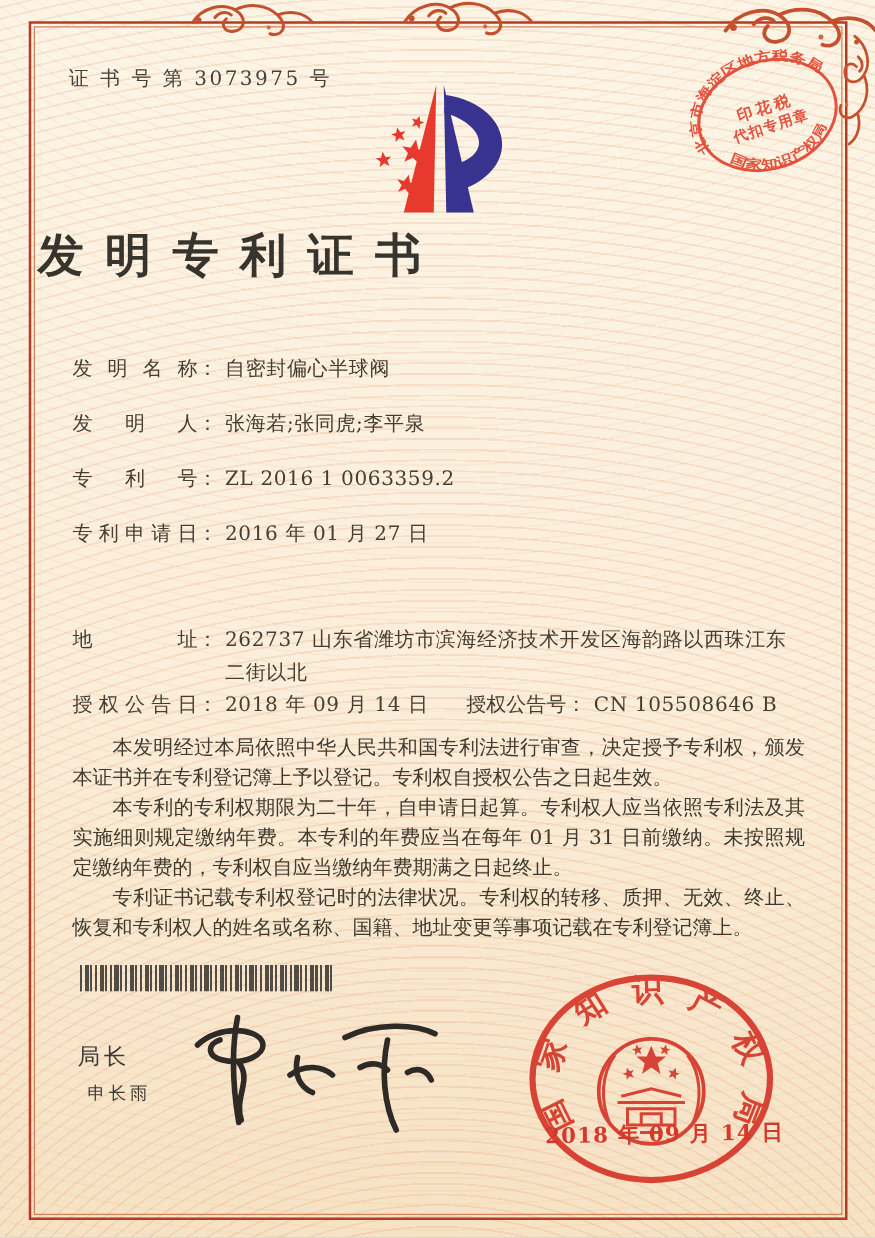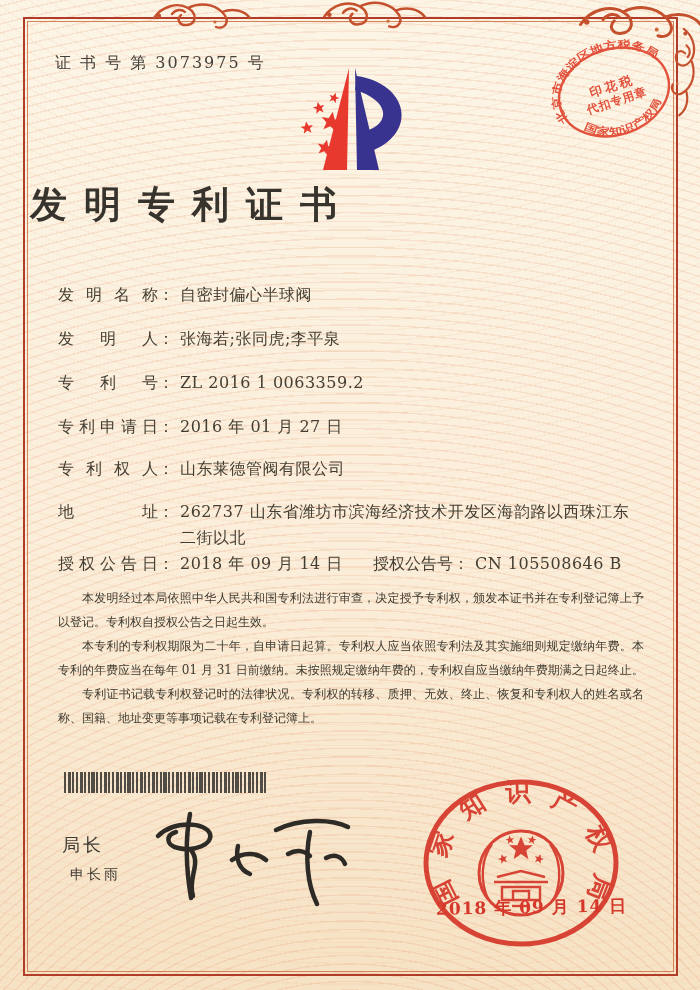--- a/index.html
+++ b/index.html
@@ -20,21 +20,21 @@
   .title{position:absolute;left:0;right:0;top:180px;text-align:left;font-size:37px;font-weight:600;
          letter-spacing:17px;text-indent:17px;color:#37342d;margin-left:13px;}
   .field{position:absolute;left:58px;font-size:16px;line-height:26px;white-space:nowrap;}
   .flabel{display:inline-block;width:100px;text-align:justify;text-align-last:justify;vertical-align:top;}
   .fcolon{display:inline-block;vertical-align:top;margin-right:6px;}
   .fvalue{display:inline-block;vertical-align:top;letter-spacing:0.5px;}
   .fvalue.wrap{width:452px;white-space:normal;word-break:break-all;}
   .grant2{position:absolute;left:287px;top:0;white-space:nowrap;margin-left:28px;}
   .grant2 .flabel2{display:inline-block;vertical-align:top;}
   .paras{position:absolute;left:58px;top:586px;width:586px;}
-  .paras p{margin:0;text-indent:2em;font-size:12px;line-height:24px;text-align:justify;color:#3f3a2f;}
+  .paras p{margin:0;text-indent:2em;font-size:16px;line-height:24px;text-align:justify;color:#3f3a2f;}
   .barcode{position:absolute;left:64px;top:772px;width:204px;height:21px;opacity:.85;
     background-image:
       repeating-linear-gradient(90deg,#35322e 0 2px,transparent 2px 4px),
       repeating-linear-gradient(90deg,#35322e 0 1px,transparent 1px 6px),
       repeating-linear-gradient(90deg,#35322e 0 1px,transparent 1px 9px);}
   .sig-role{position:absolute;left:62px;top:833px;font-size:18px;letter-spacing:3px;color:#3d3a34;}
   .sig-name{position:absolute;left:70px;top:866px;font-size:14px;letter-spacing:3px;color:#3d3a34;}
   .signature{position:absolute;left:140px;top:806px;width:220px;height:108px;}
   .seal{position:absolute;left:420px;top:778px;width:202px;height:172px;}
   .seal-date{position:absolute;left:436px;top:896px;font-size:17px;font-weight:600;letter-spacing:1px;
@@ -105,23 +105,20 @@
   </div>
   <div class="field" style="top:282px">
     <span class="flabel">发明名称</span><span class="fcolon">：</span><span class="fvalue">自密封偏心半球阀</span>
   </div>
   <div class="field" style="top:370px">
     <span class="flabel">专利号</span><span class="fcolon">：</span><span class="fvalue">ZL 2016 1 0063359.2</span>
   </div>
   <div class="field" style="top:414px">
     <span class="flabel">专利申请日</span><span class="fcolon">：</span><span class="fvalue">2016 年 01 月 27 日</span>
   </div>
-  <div class="field" style="top:456px">
-    <span class="flabel">专利权人</span><span class="fcolon">：</span><span class="fvalue">山东莱德管阀有限公司</span>
-  </div>
   <div class="field" style="top:499px">
     <span class="flabel">地址</span><span class="fcolon">：</span><span class="fvalue wrap">262737 山东省潍坊市滨海经济技术开发区海韵路以西珠江东二街以北</span>
   </div>
   <div class="field" style="top:551px">
     <span class="flabel">授权公告日</span><span class="fcolon">：</span><span class="fvalue">2018 年 09 月 14 日</span>
     <span class="grant2">
       <span class="flabel2">授权公告号</span><span class="fcolon">：</span><span class="fvalue">CN 105508646 B</span>
     </span>
   </div>
 

